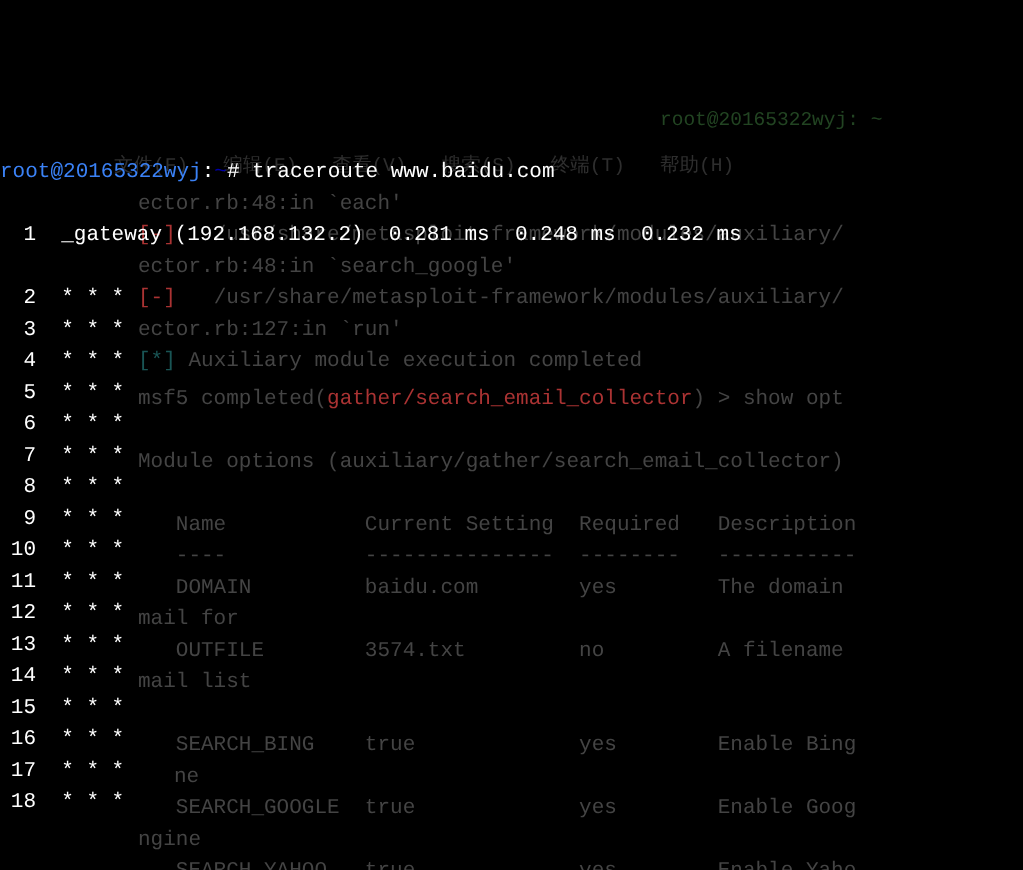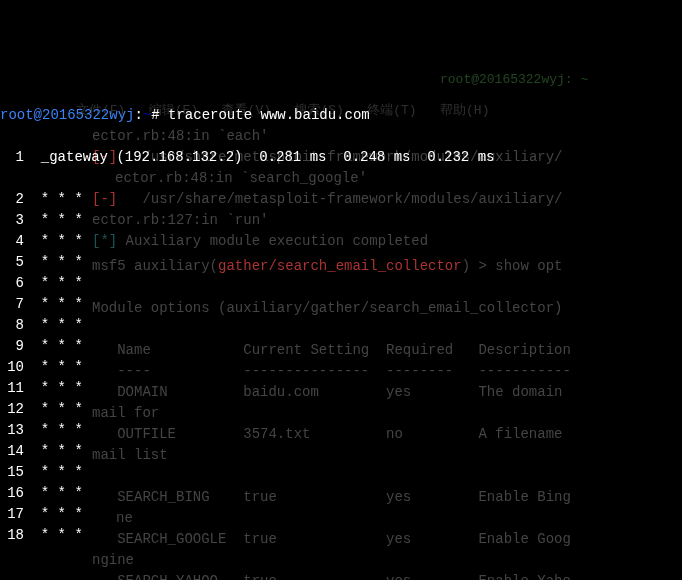--- a/index.html
+++ b/index.html
@@ -64,25 +64,25 @@
 <div><span class="prompt-user"><span>root</span>@<span>20165322wyj</span></span>:<span class="prompt-path">~</span><span>#</span> <span>traceroute www.baidu.com</span></div>
 <div class="ln"><span class="num"> 1</span><span>  _gateway (192.168.132.2)  0.281 ms  0.248 ms  0.232 ms</span></div>
 <div id="hops"><div class="ln"><span class="num"> 2</span><span>  * * *</span></div><div class="ln"><span class="num"> 3</span><span>  * * *</span></div><div class="ln"><span class="num"> 4</span><span>  * * *</span></div><div class="ln"><span class="num"> 5</span><span>  * * *</span></div><div class="ln"><span class="num"> 6</span><span>  * * *</span></div><div class="ln"><span class="num"> 7</span><span>  * * *</span></div><div class="ln"><span class="num"> 8</span><span>  * * *</span></div><div class="ln"><span class="num"> 9</span><span>  * * *</span></div><div class="ln"><span class="num">10</span><span>  * * *</span></div><div class="ln"><span class="num">11</span><span>  * * *</span></div><div class="ln"><span class="num">12</span><span>  * * *</span></div><div class="ln"><span class="num">13</span><span>  * * *</span></div><div class="ln"><span class="num">14</span><span>  * * *</span></div><div class="ln"><span class="num">15</span><span>  * * *</span></div><div class="ln"><span class="num">16</span><span>  * * *</span></div><div class="ln"><span class="num">17</span><span>  * * *</span></div><div class="ln"><span class="num">18</span><span>  * * *</span></div></div>
 </div>
 
 
 <div class="bg-title" style="top:69px; left:440px;">root@20165322wyj: ~</div>
 <div class="bg-menu" style="top:100px; left:76px;font-family:Liberation Mono, monospace;">文件(F)   编辑(E)   查看(V)   搜索(S)   终端(T)   帮助(H)</div>
 <div class="bg-line" style="top:126px;">ector.rb:48:in `each'</div>
 <div class="bg-line" style="top:147px;"><span class="bg-red">[-]</span><span>   /usr/share/metasploit-framework/modules/auxiliary/</span></div>
-<div class="bg-line" style="top:168px;margin-left:23px;">ector.rb:48:in `search_google'</div>
+<div class="bg-line" style="top:168px;">ector.rb:48:in `search_google'</div>
 <div class="bg-line" style="top:189px;"><span class="bg-red">[-]</span><span>   /usr/share/metasploit-framework/modules/auxiliary/</span></div>
 <div class="bg-line" style="top:210px;">ector.rb:127:in `run'</div>
 <div class="bg-line" style="top:231px;"><span class="bg-cyan">[*]</span><span> Auxiliary module execution completed</span></div>
-<div class="bg-line" style="top:256px;"><span>msf5</span><span> auxiliary(</span><span class="bg-red">gather/search_email_collector</span><span>) &gt; show opt</span></div>
+<div class="bg-line" style="top:256px;"><span>msf5</span><span> completed(</span><span class="bg-red">gather/search_email_collector</span><span>) &gt; show opt</span></div>
 <div class="bg-line" style="top:298px;">Module options (auxiliary/gather/search_email_collector)</div>
 <div class="bg-line" style="top:340px;">   Name           Current Setting  Required   Description</div>
 <div class="bg-line" style="top:361px;">   ----           ---------------  --------   -----------</div>
 <div class="bg-line" style="top:382px;">   DOMAIN         baidu.com        yes        The domain </div>
 <div class="bg-line" style="top:403px;">mail for</div>
 <div class="bg-line" style="top:424px;">   OUTFILE        3574.txt         no         A filename </div>
 <div class="bg-line" style="top:445px;">mail list</div>
 <div class="bg-line" style="top:487px;">   SEARCH_BING    true             yes        Enable Bing</div>
 <div class="bg-line" style="top:508px;margin-left:24px;">ne</div>
 <div class="bg-line" style="top:529px;">   SEARCH_GOOGLE  true             yes        Enable Goog</div>

